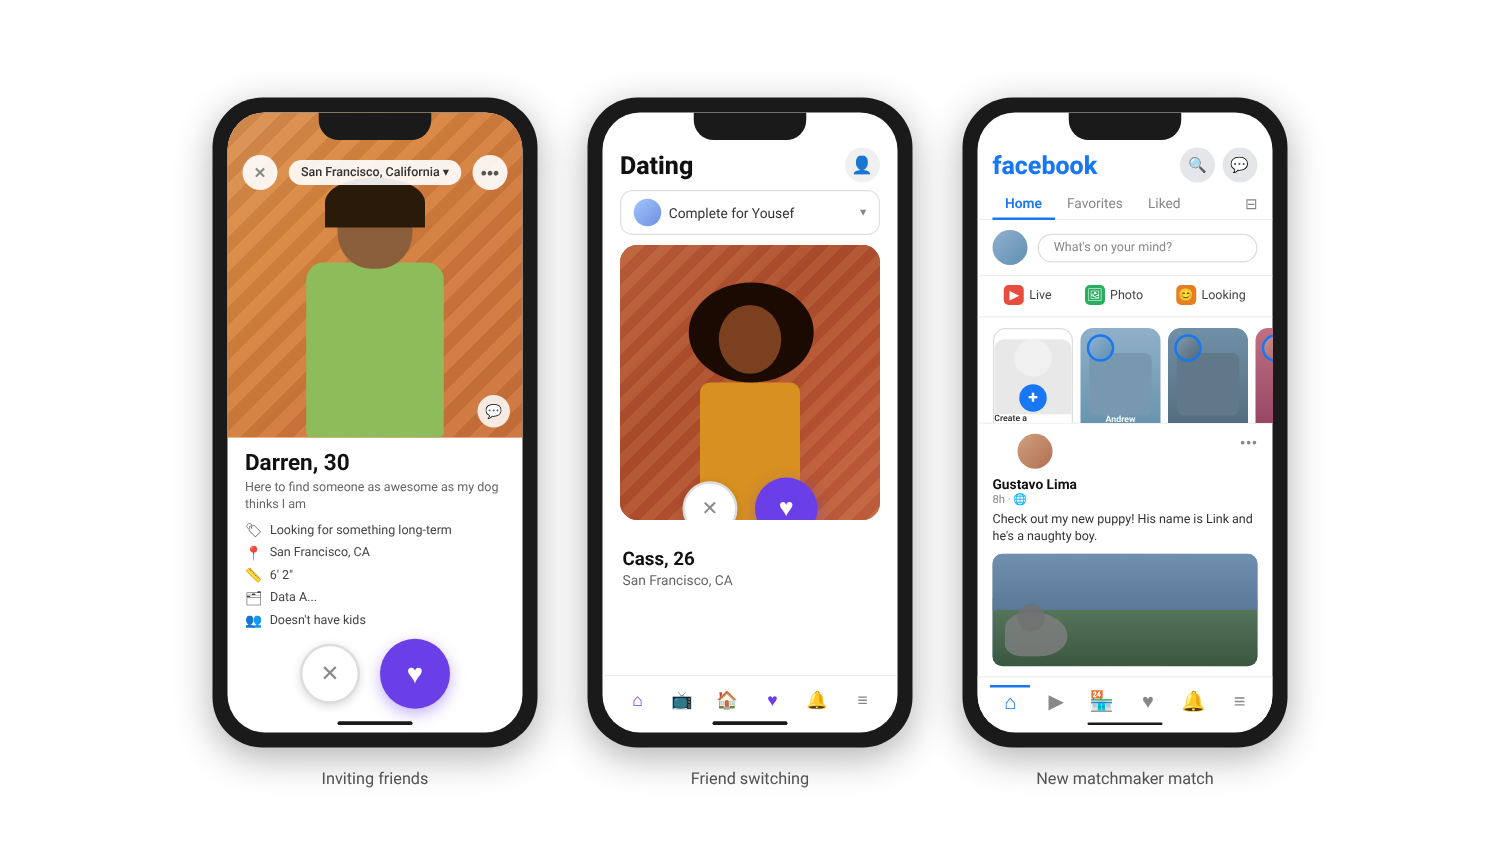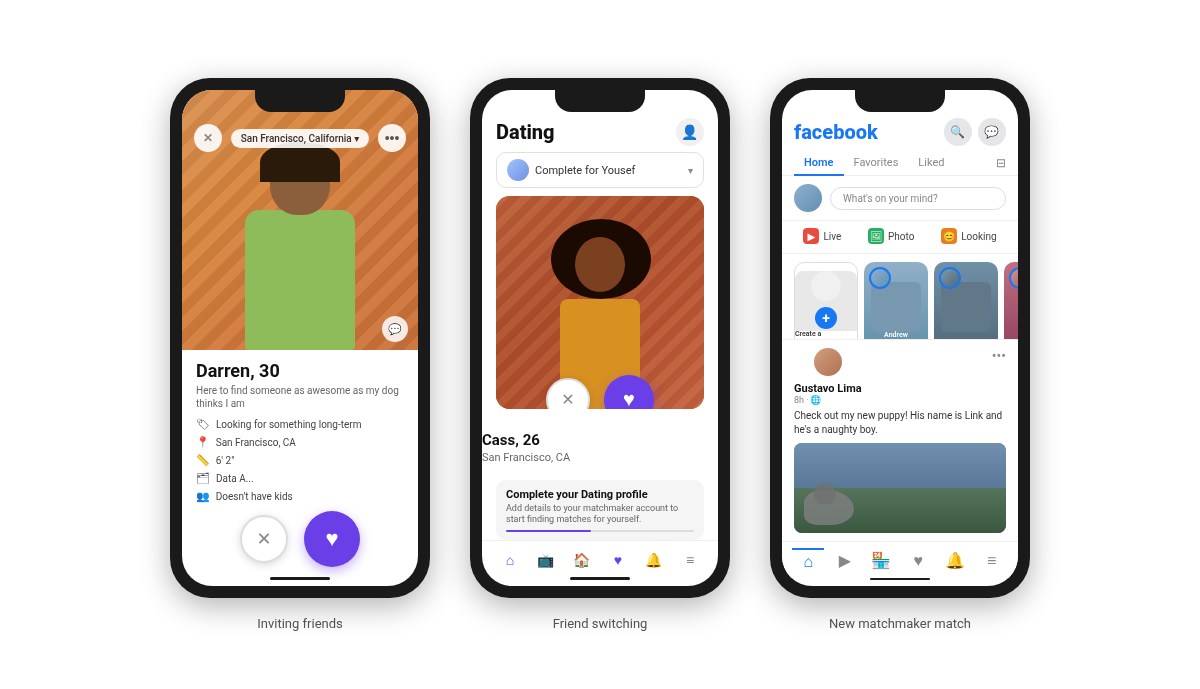--- a/index.html
+++ b/index.html
@@ -317,21 +317,21 @@
       position: absolute;
       bottom: -16px;
       left: 50%;
       transform: translateX(-50%);
       display: flex;
       gap: 14px;
       align-items: center;
     }
 
     .card-person-info {
-      padding: 22px 0 8px;
+      padding: 22px 16px 8px;
     }
 
     .card-name {
       font-size: 15px;
       font-weight: 700;
       color: #111;
     }
 
     .card-location {
       font-size: 11px;
@@ -774,27 +774,20 @@
             <button class="btn-action-x" style="width:44px;height:44px;font-size:16px;">✕</button>
             <button class="btn-action-heart" style="width:50px;height:50px;font-size:20px;">♥</button>
           </div>
         </div>
 
         <div class="card-person-info">
           <div class="card-name">Cass, 26</div>
           <div class="card-location">San Francisco, CA</div>
         </div>
 
-        <div class="dating-complete-bar">
-          <div class="complete-title">Complete your Dating profile</div>
-          <div class="complete-desc">Add details to your matchmaker account to start finding matches for yourself.</div>
-          <div class="complete-progress">
-            <div class="complete-progress-fill"></div>
-          </div>
-        </div>
 
         <div class="dating-bottom-nav">
           <div class="nav-icon active">⌂</div>
           <div class="nav-icon">📺</div>
           <div class="nav-icon">🏠</div>
           <div class="nav-icon active" style="color:#6B3FE7;">♥</div>
           <div class="nav-icon">🔔</div>
           <div class="nav-icon">≡</div>
         </div>
 

